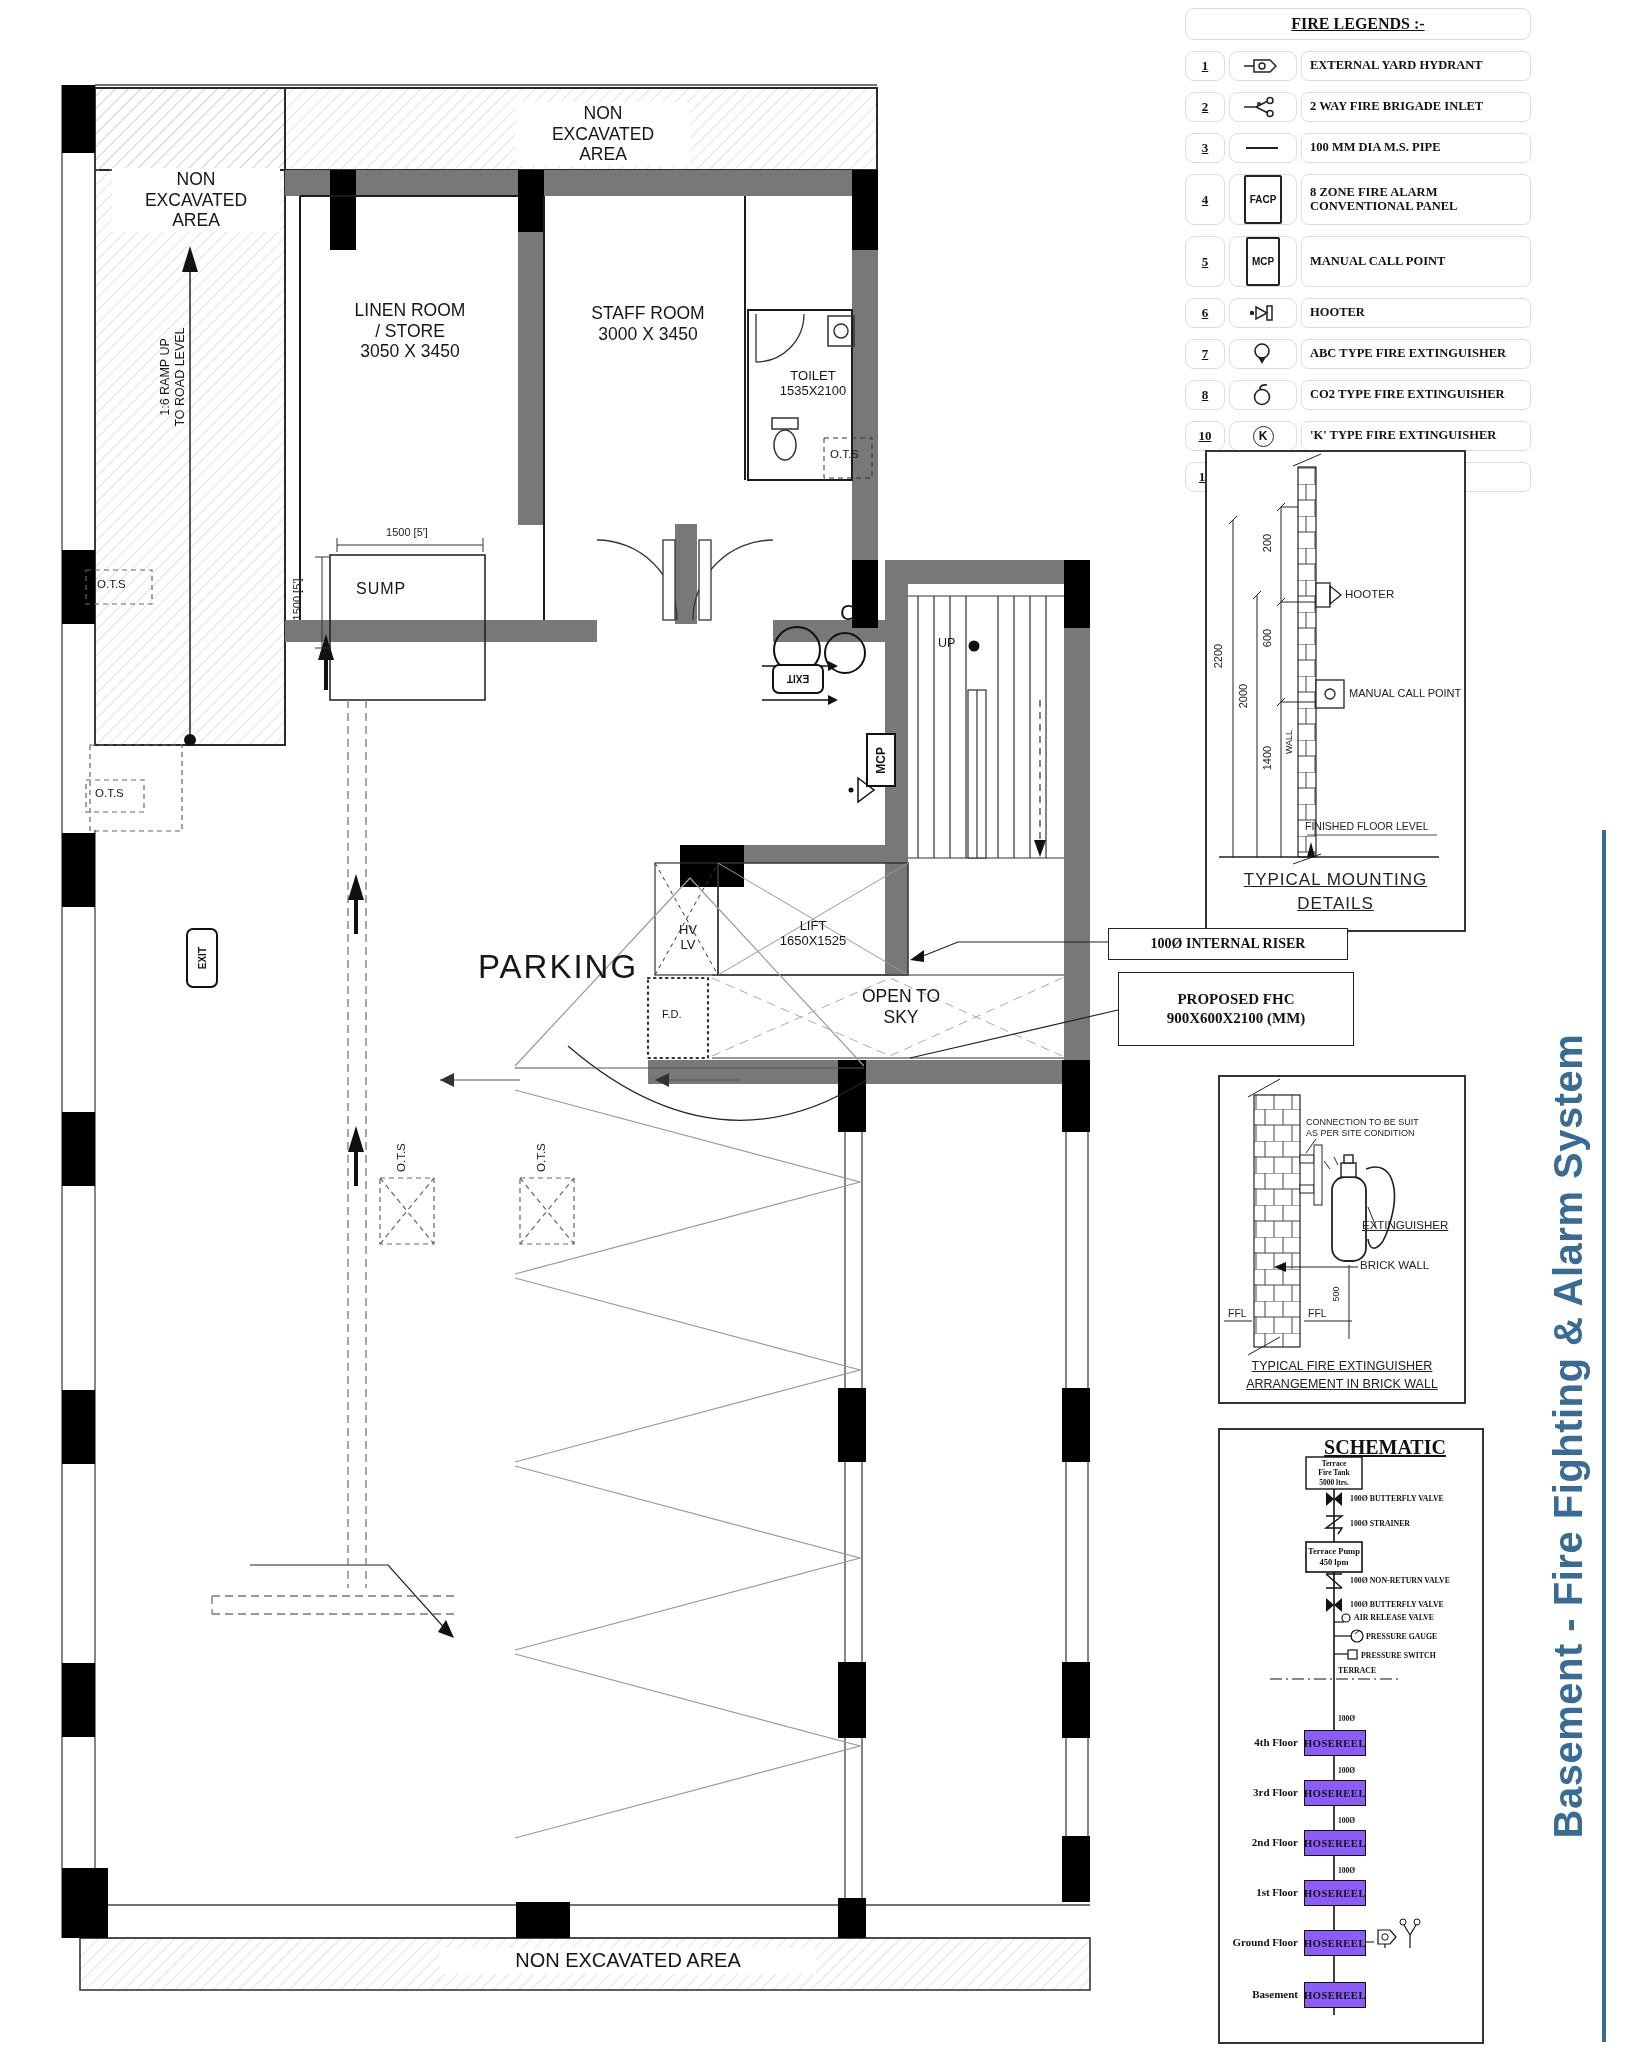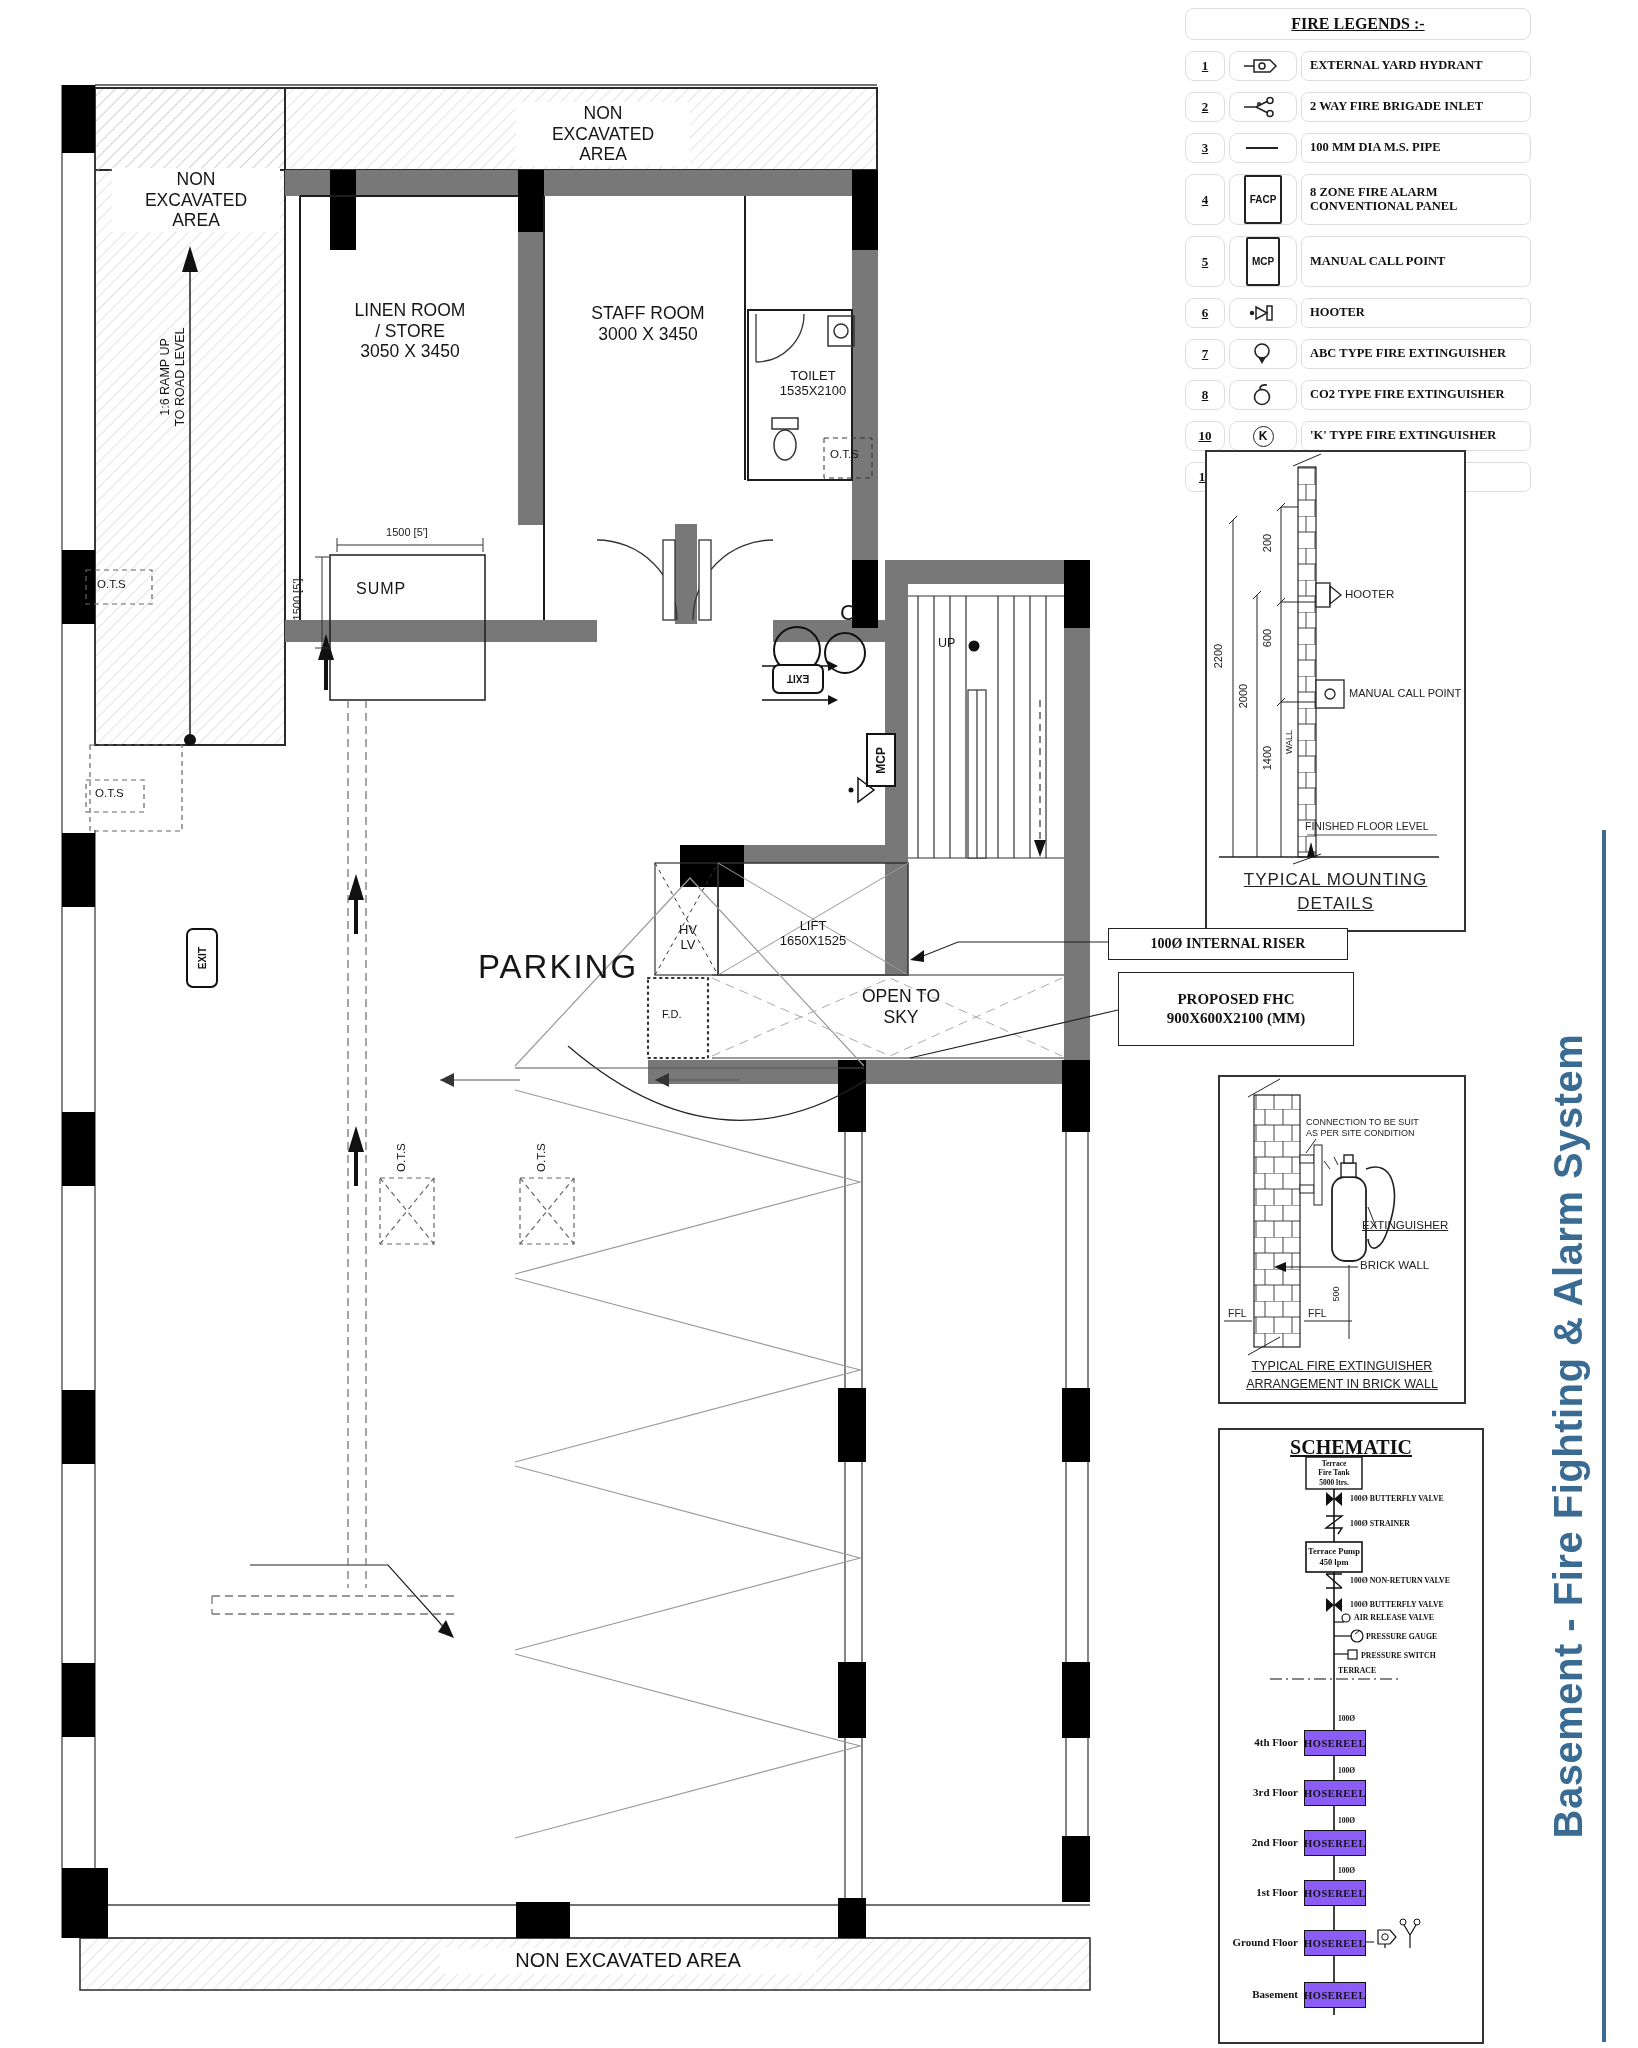--- a/index.html
+++ b/index.html
@@ -479,21 +479,21 @@
         <rect x="128" y="220" width="9" height="9" fill="none" stroke="#111" stroke-width="1.2"></rect>
 
       <path d="M50,249 H182" stroke="#111" stroke-width="1.2" stroke-dasharray="12 4 2 4"></path>
 
       <polygon points="158,500 170,500 176,507 170,514 158,514" fill="none" stroke="#111" stroke-width="1.2"></polygon>
       <circle cx="165" cy="507" r="3.2" fill="none" stroke="#111" stroke-width="1"></circle>
       <path d="M190,505 L184,495 M190,505 L196,495 M190,505 V514 M144,512 H154 M165,514 V518 M190,514 V518" stroke="#111" stroke-width="1.2" fill="none"></path>
       <circle cx="183" cy="492" r="3" fill="none" stroke="#111" stroke-width="1"></circle>
       <circle cx="197" cy="492" r="3" fill="none" stroke="#111" stroke-width="1"></circle>
     </svg>
-    <div class="serifb abs ctr underl" style="left:0;top:6px;width:262px;font-size:20px;">SCHEMATIC</div>
+    <div class="serifb abs ctr underl" style="left:0;top:6px;width:262px;font-size:20px;padding-left:34px;">SCHEMATIC</div>
     <div class="serifb abs ctr pre" style="left:86px;top:29px;width:56px;font-size:7.5px;line-height:1.25;">Terrace
 Fire Tank
 5000 ltrs.</div>
     <div class="sch-lab" style="left:130px;top:64px;">100Ø BUTTERFLY VALVE</div>
     <div class="sch-lab" style="left:130px;top:89px;">100Ø STRAINER</div>
     <div class="serifb abs ctr pre" style="left:86px;top:116px;width:56px;font-size:8.5px;line-height:1.3;">Terrace Pump
 450 lpm</div>
     <div class="sch-lab" style="left:130px;top:146px;">100Ø NON-RETURN VALVE</div>
     <div class="sch-lab" style="left:130px;top:170px;">100Ø BUTTERFLY VALVE</div>
     <div class="sch-lab" style="left:134px;top:183px;">AIR RELEASE VALVE</div>

